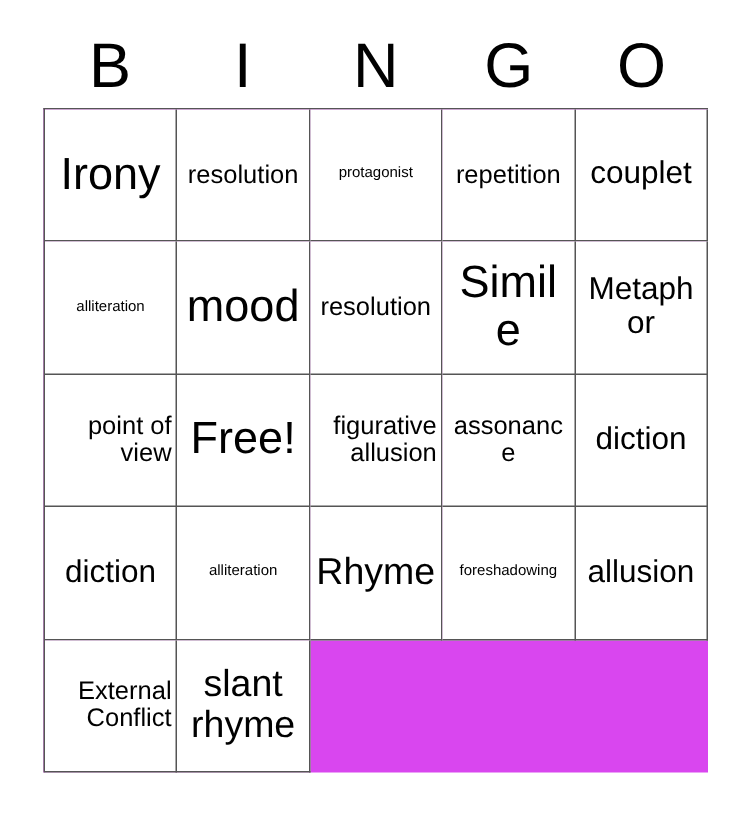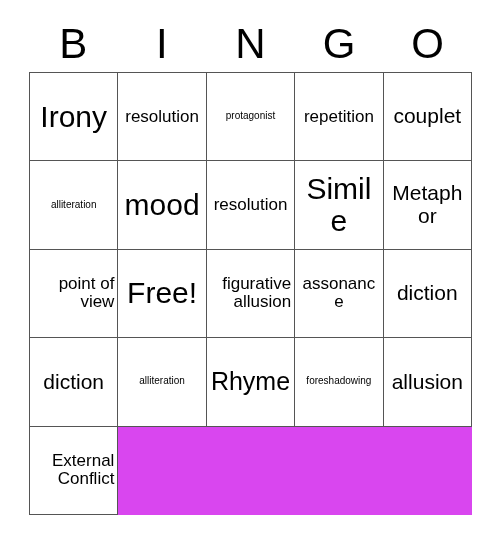--- a/index.html
+++ b/index.html
@@ -157,15 +157,18 @@
 
     <div class="cell sz-xs">
         <span class="cell-text">foreshadowing</span>
       </div>
     <div class="cell sz-l">
         <span class="cell-text">allusion</span>
       </div>
     <div class="cell sz-m">
         <span class="cell-text">External Conflict</span>
       </div>
+    <div class="cell sz-xl">
+        <span class="cell-text">slant rhyme</span>
+      </div>
 
   </div>
 </div>
 
 </body></html>

